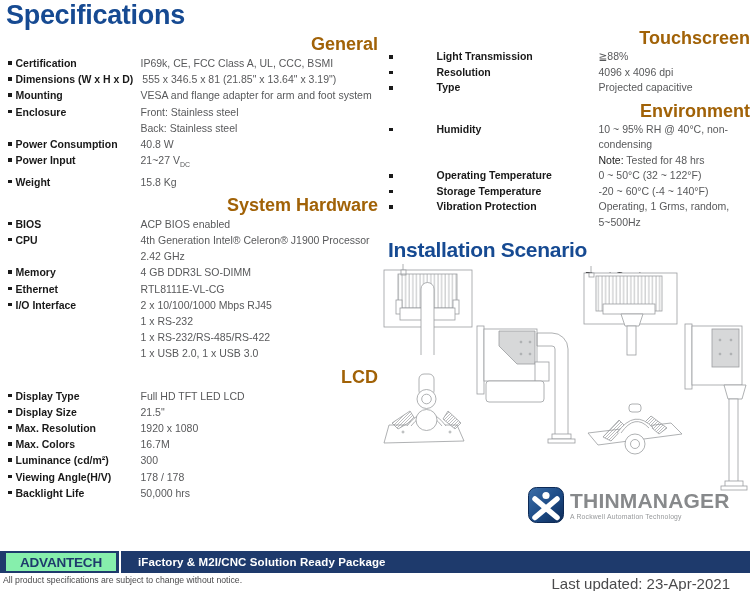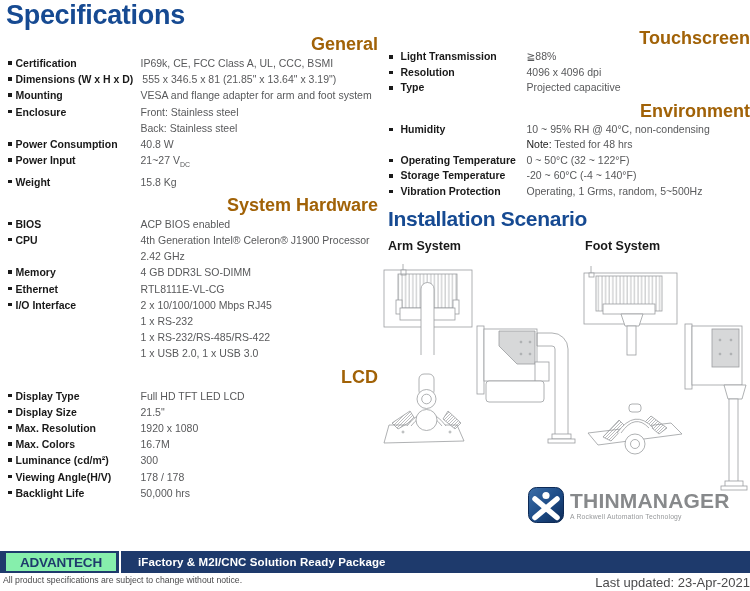--- a/index.html
+++ b/index.html
@@ -5,21 +5,21 @@
   html,body{margin:0;padding:0;background:#fff;}
   .page{position:relative;width:750px;height:591px;background:#fff;overflow:hidden;
         font-family:"Liberation Sans",sans-serif;color:#1a1a1a;}
   
   .h1{font-weight:bold;color:#164a92;letter-spacing:-0.3px;}
   .title{font-size:27px;line-height:28px;margin:-11px 0 0 3px;}
   .install-title{font-size:21px;line-height:25px;margin:7px 0 0 1px;}
   .h2{font-size:18px;font-weight:bold;color:#a16207;line-height:15px;margin:8px 0 3px 0;text-align:right;}
   
   .row{display:flex;align-items:flex-start;font-size:10.5px;line-height:16.2px;padding-left:5px;}
-  .col-right .row{line-height:15.5px;padding-left:2px;}
+  .col-right .row{line-height:15.5px;padding-left:2px;gap:36px;}
   .bullet{flex:none;width:3.5px;height:3.5px;background:#1a1a1a;margin:6px 4px 0 0;}
   .col-right .bullet{margin-right:8px;}
   .label{flex:none;min-width:116px;font-weight:bold;color:#191919;padding-right:9px;}
   .col-right .label{min-width:117px;}
   .value{flex:1;color:#58595b;white-space:pre-line;}
   .subsc{font-size:7px;color:#58595b;}
   .note-line{display:block;}
   .note-label{font-weight:normal;color:#222;}
   
   .col-left{position:absolute;left:3px;top:12px;width:375px;}
@@ -39,21 +39,21 @@
   .tm-tagline{font-size:6.8px;color:#96989a;margin-top:1.5px;letter-spacing:0.2px;}
   
   .bar{position:absolute;left:0;top:551px;width:750px;height:22px;background:#1e3a6c;}
   .logo-box{position:absolute;left:6px;top:2px;width:110px;height:18px;background:#86efac;
             display:flex;align-items:center;justify-content:center;}
   .brand{font-size:13.5px;font-weight:bold;color:#1e3a6c;letter-spacing:-0.2px;}
   .bar-divider{position:absolute;left:119px;top:0;width:2px;height:22px;background:#fff;}
   .package-text{position:absolute;left:138px;top:0;height:29px;line-height:22px;
                 color:#fff;font-size:11.5px;font-weight:bold;letter-spacing:0.1px;}
   .footnote{position:absolute;left:3px;top:575px;font-size:8.7px;color:#4a4a4c;}
-  .updated{position:absolute;right:0;top:575px;font-size:13px;color:#4a4a4c;}
+  .updated{position:absolute;right:20px;top:575px;font-size:15px;color:#4a4a4c;}
   svg{display:block;}
 </style>
 </head>
 <body>
 
 <div class="page">
 
   <div class="col-left">
     <div class="h1 title">Specifications</div>
 

